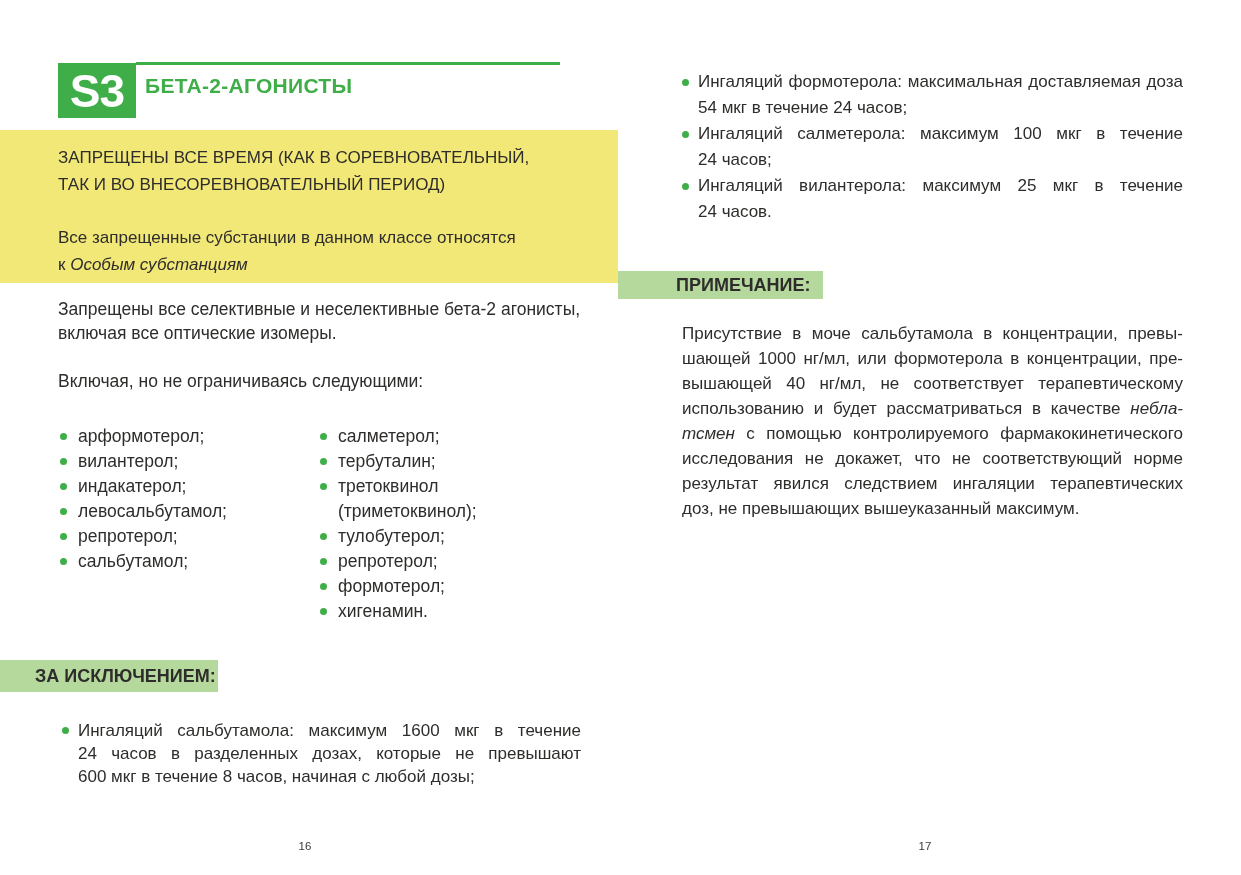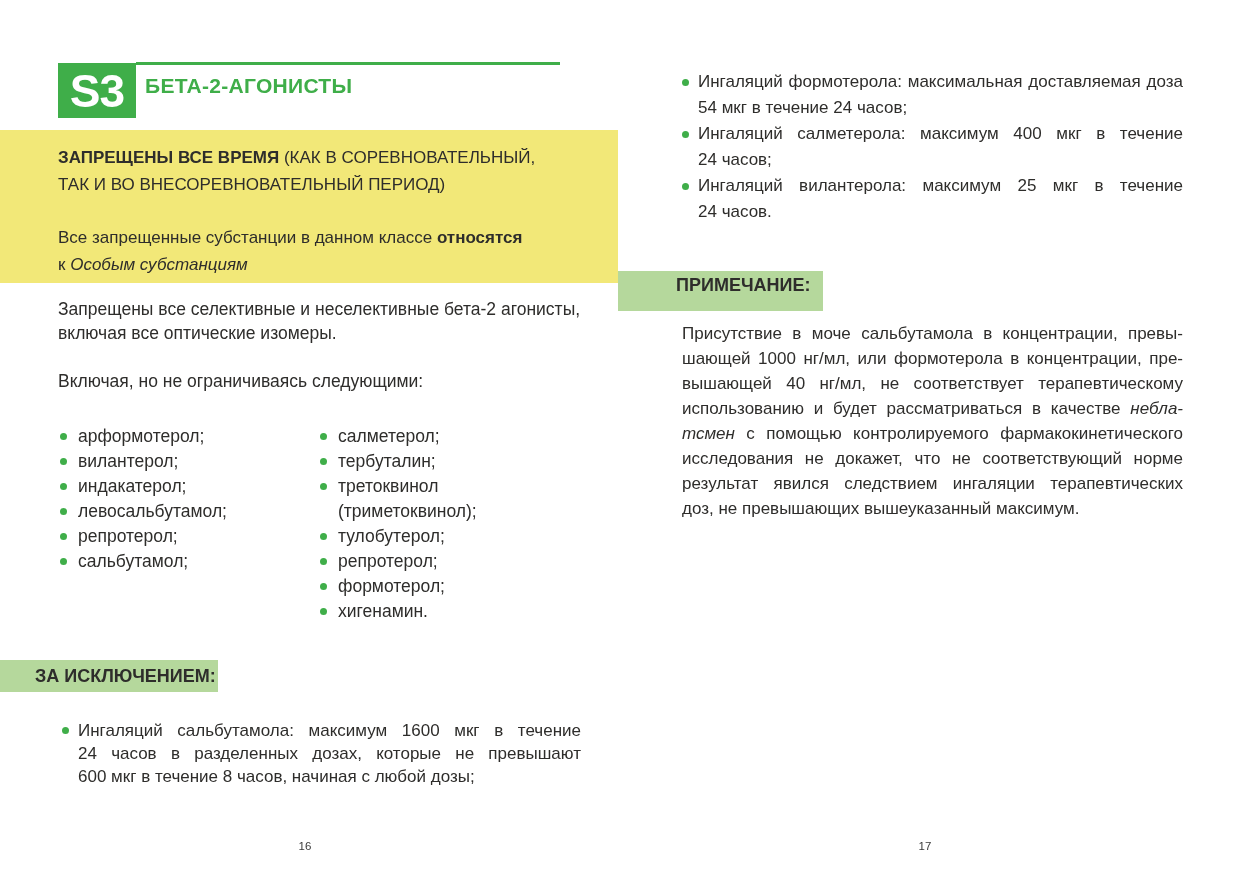--- a/index.html
+++ b/index.html
@@ -4,21 +4,21 @@
 <style>
   html,body{margin:0;padding:0;background:#ffffff;}
   .page{
     position:relative;
     width:1241px;height:875px;
     background:#ffffff;
     font-family:"Liberation Sans",sans-serif;
     color:var(--text,#2E2D2B);
     overflow:hidden;
   }
-  .b{font-weight:700;}
+  .b{font-weight:400;}
   .i{font-style:italic;}
 
   
   .s3-box{
     position:absolute;left:58px;top:63px;width:78px;height:55px;
     background:var(--green,#3FAE49);color:#fff;
     display:flex;align-items:center;justify-content:center;
     font-weight:700;font-size:46px;letter-spacing:-1px;
   }
   .header-rule{
@@ -60,21 +60,21 @@
   .band{
     background:var(--lightgreen,#B5D89C);
     font-weight:700;font-size:18px;
     box-sizing:border-box;
   }
   .exception-band{
     position:absolute;left:0;top:660px;width:218px;height:32px;
     padding-left:35px;line-height:32px;
   }
   .note-band{
-    position:absolute;left:618px;top:271px;width:205px;height:40px;
+    position:absolute;left:618px;top:271px;width:205px;height:28px;
     padding-left:58px;line-height:28px;
   }
 
   
   .bullet-item{position:relative;padding-left:16px;}
   .bullet-item > .dot{left:0;}
   .exception-bullet{
     position:absolute;left:62px;top:719px;width:503px;
     font-size:17px;line-height:23px;
   }
@@ -162,21 +162,21 @@
     <div class="bullet-item">
       <span class="dot"></span>
       <div class="jst">
           <div><span>Ингаляций формотерола: максимальная доставляемая доза</span></div>
           <div><span>54 мкг в течение 24 часов;</span></div>
         </div>
     </div>
     <div class="bullet-item">
       <span class="dot"></span>
       <div class="jst">
-          <div><span>Ингаляций салметерола: максимум 400 мкг в течение</span></div>
+          <div><span>Ингаляций салметерола: максимум 100 мкг в течение</span></div>
           <div><span>24 часов;</span></div>
         </div>
     </div>
     <div class="bullet-item">
       <span class="dot"></span>
       <div class="jst">
           <div><span>Ингаляций вилантерола: максимум 25 мкг в течение</span></div>
           <div><span>24 часов.</span></div>
         </div>
     </div>

